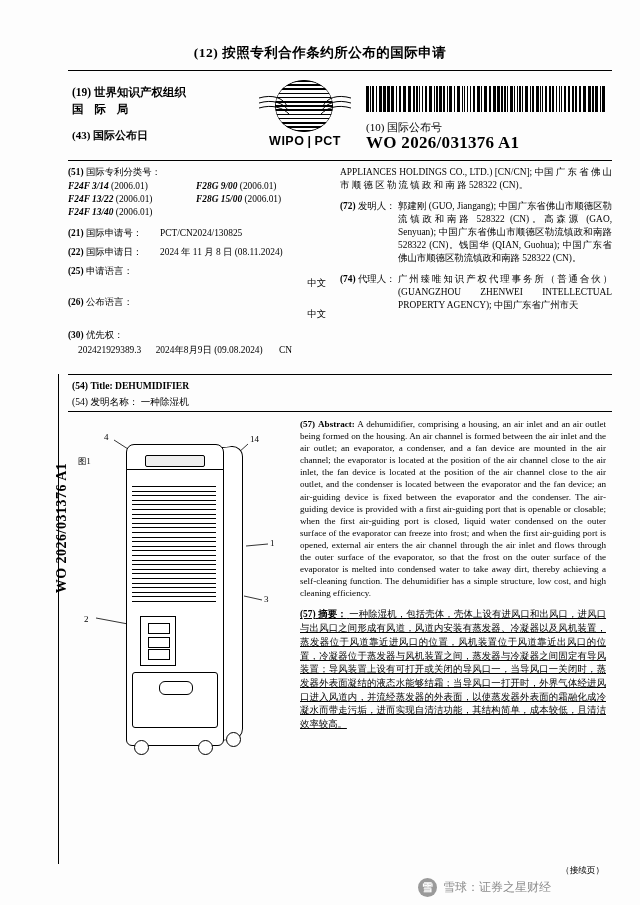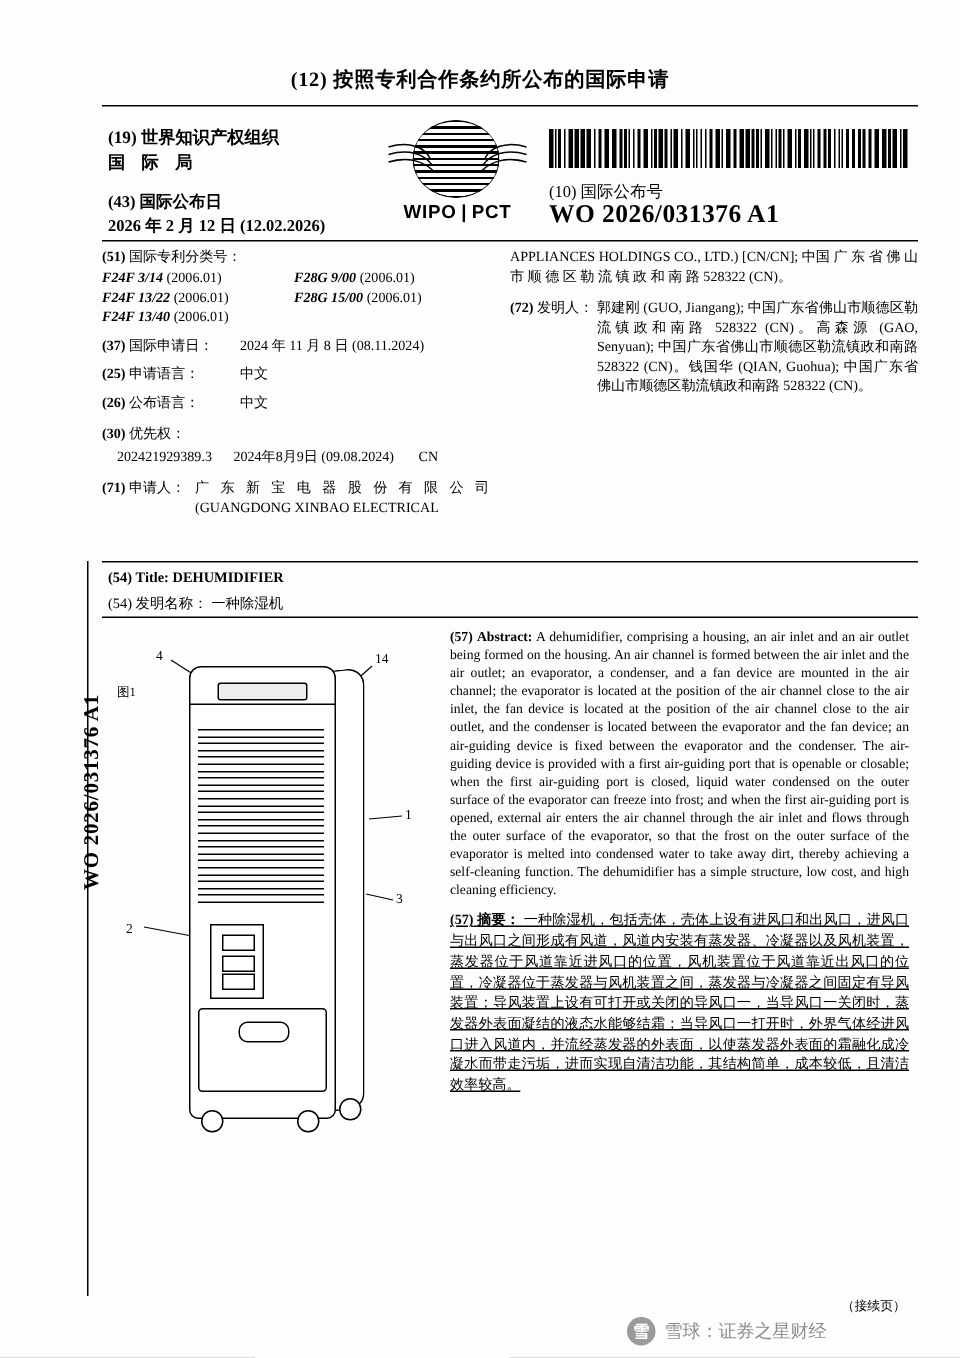--- a/index.html
+++ b/index.html
@@ -87,21 +87,21 @@
   .fld{margin-bottom:4px;position:relative;}
   .fld .num{font-weight:bold;}
   .ital{font-style:italic;font-weight:bold;}
   .ipc-row{display:flex;}
   .ipc-row .a{width:128px;}
   .kv{display:flex;}
   .kv .k{width:92px;flex:0 0 92px;}
   .kv .v{flex:1;}
   .kvc{display:flex;}
   .kvc .k{width:92px;flex:0 0 92px;}
-  .kvc .v{flex:1;text-align:left;}
+  .kvc .v{flex:1;text-align:right;margin-top:12px;}
   
   .rule3{position:absolute;left:68px;right:28px;top:374px;height:1px;background:#000;}
   .title54{
     position:absolute;left:72px;top:380px;font-size:9.6px;
   }
   .title54 b{font-weight:bold;}
   .title54cn{
     position:absolute;left:72px;top:396px;font-size:9.6px;
   }
   .rule4{position:absolute;left:68px;right:28px;top:411px;height:1px;background:#000;}
@@ -199,21 +199,20 @@
     <div class="wipo-left">
       <div class="l1">
         <span>(19)</span>
         <span>世界知识产权组织</span>
       </div>
       <div class="l2">国 际 局</div>
     </div>
 
     <div class="pubdate">
       <div>(43) 国际公布日</div>
-      <div class="small">2026 年 2 月 12 日 (12.02.2026)</div>
     </div>
 
     <div class="logo">
       <div class="globe"></div>
       <svg class="wings" viewBox="0 0 96 30">
         <g fill="none" stroke="#000" stroke-width="1">
           <path d="M2 6 C 16 2, 26 6, 30 14"></path>
           <path d="M2 11 C 16 7, 26 11, 31 18"></path>
           <path d="M2 16 C 16 12, 26 16, 32 22"></path>
           <path d="M94 6 C 80 2, 70 6, 66 14"></path>
@@ -261,25 +260,34 @@
             </div>
             <div class="ipc-row">
               <div class="a">
                 <span class="ital">F24F 13/40</span>
                 <span>(2006.01)</span>
               </div>
             </div>
           </div>
         </div>
 
+        <div class="fld" style="margin-top:8px">
+          <div class="kv">
+            <div class="k">
+              <span class="num">(21)</span>
+              <span>国际申请号：</span>
+            </div>
+            <div class="v">PCT/CN2024/130825</div>
+          </div>
+        </div>
 
         <div class="fld" style="margin-top:6px">
           <div class="kv">
             <div class="k">
-              <span class="num">(37)</span>
+              <span class="num">(22)</span>
               <span>国际申请日：</span>
             </div>
             <div class="v">2024 年 11 月 8 日 (08.11.2024)</div>
           </div>
         </div>
 
         <div class="fld" style="margin-top:6px">
           <div class="kvc">
             <div class="k">
               <span class="num">(25)</span>
@@ -302,44 +310,44 @@
         <div class="fld" style="margin-top:8px">
           <span class="num">(30)</span>
           <span>优先权：</span>
           <div style="margin-left:10px;margin-top:2px;">
             <span>202421929389.3</span>
             <span style="margin-left:12px">2024年8月9日 (09.08.2024)</span>
             <span style="margin-left:14px">CN</span>
           </div>
         </div>
 
-        <div class="fld" style="margin-top:8px">
-          <div class="kv">
-            <div class="k" style="width:62px;flex:0 0 62px">
-              <span class="num">(71)</span>
-              <span>申请人：</span>
-            </div>
-            <div class="v" style="text-align:justify">广 东 新 宝 电 器 股 份 有 限 公 司 (GUANGDONG XINBAO ELECTRICAL</div>
-          </div>
-        </div>
       </div>
 
       <div class="col colR">
         <div class="fld" style="text-align:justify">APPLIANCES HOLDINGS CO., LTD.) [CN/CN]; 中国 广 东 省 佛 山 市 顺 德 区 勒 流 镇 政 和 南 路 528322 (CN)。</div>
 
         <div class="fld" style="margin-top:8px">
           <div class="kv">
             <div class="k" style="width:58px;flex:0 0 58px">
               <span class="num">(72)</span>
               <span>发明人：</span>
             </div>
             <div class="v" style="text-align:justify">郭建刚 (GUO, Jiangang); 中国广东省佛山市顺德区勒流镇政和南路 528322 (CN)。高森源 (GAO, Senyuan); 中国广东省佛山市顺德区勒流镇政和南路 528322 (CN)。钱国华 (QIAN, Guohua); 中国广东省佛山市顺德区勒流镇政和南路 528322 (CN)。</div>
           </div>
         </div>
 
+        <div class="fld" style="margin-top:8px">
+          <div class="kv">
+            <div class="k" style="width:58px;flex:0 0 58px">
+              <span class="num">(74)</span>
+              <span>代理人：</span>
+            </div>
+            <div class="v" style="text-align:justify">广州臻唯知识产权代理事务所（普通合伙）(GUANGZHOU ZHENWEI INTELLECTUAL PROPERTY AGENCY); 中国广东省广州市天</div>
+          </div>
+        </div>
       </div>
     </div>
 
     <div class="rule3"></div>
     <div class="title54">
       <b>(54)</b>
       <b>Title:</b>
       <b>DEHUMIDIFIER</b>
     </div>
     <div class="title54cn">

